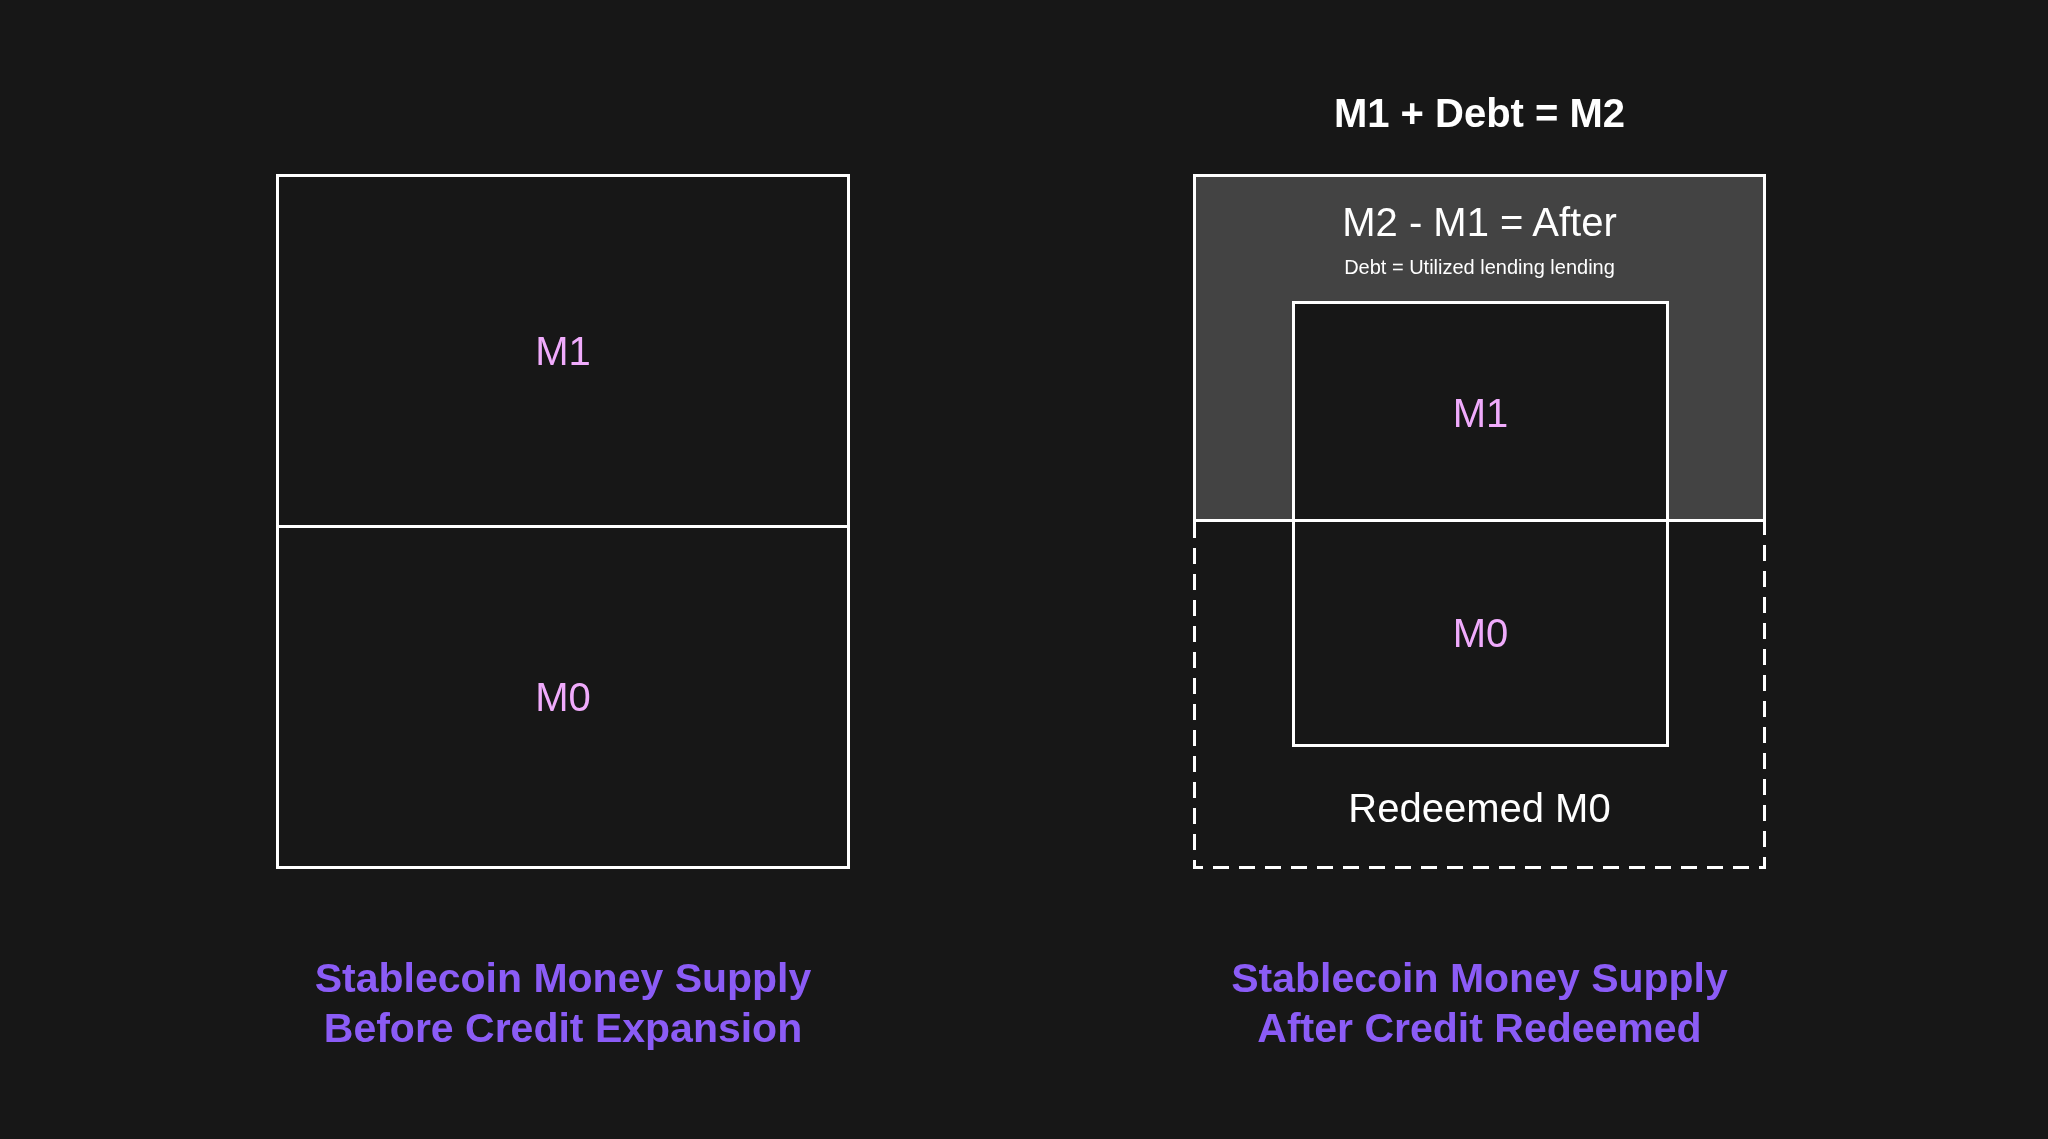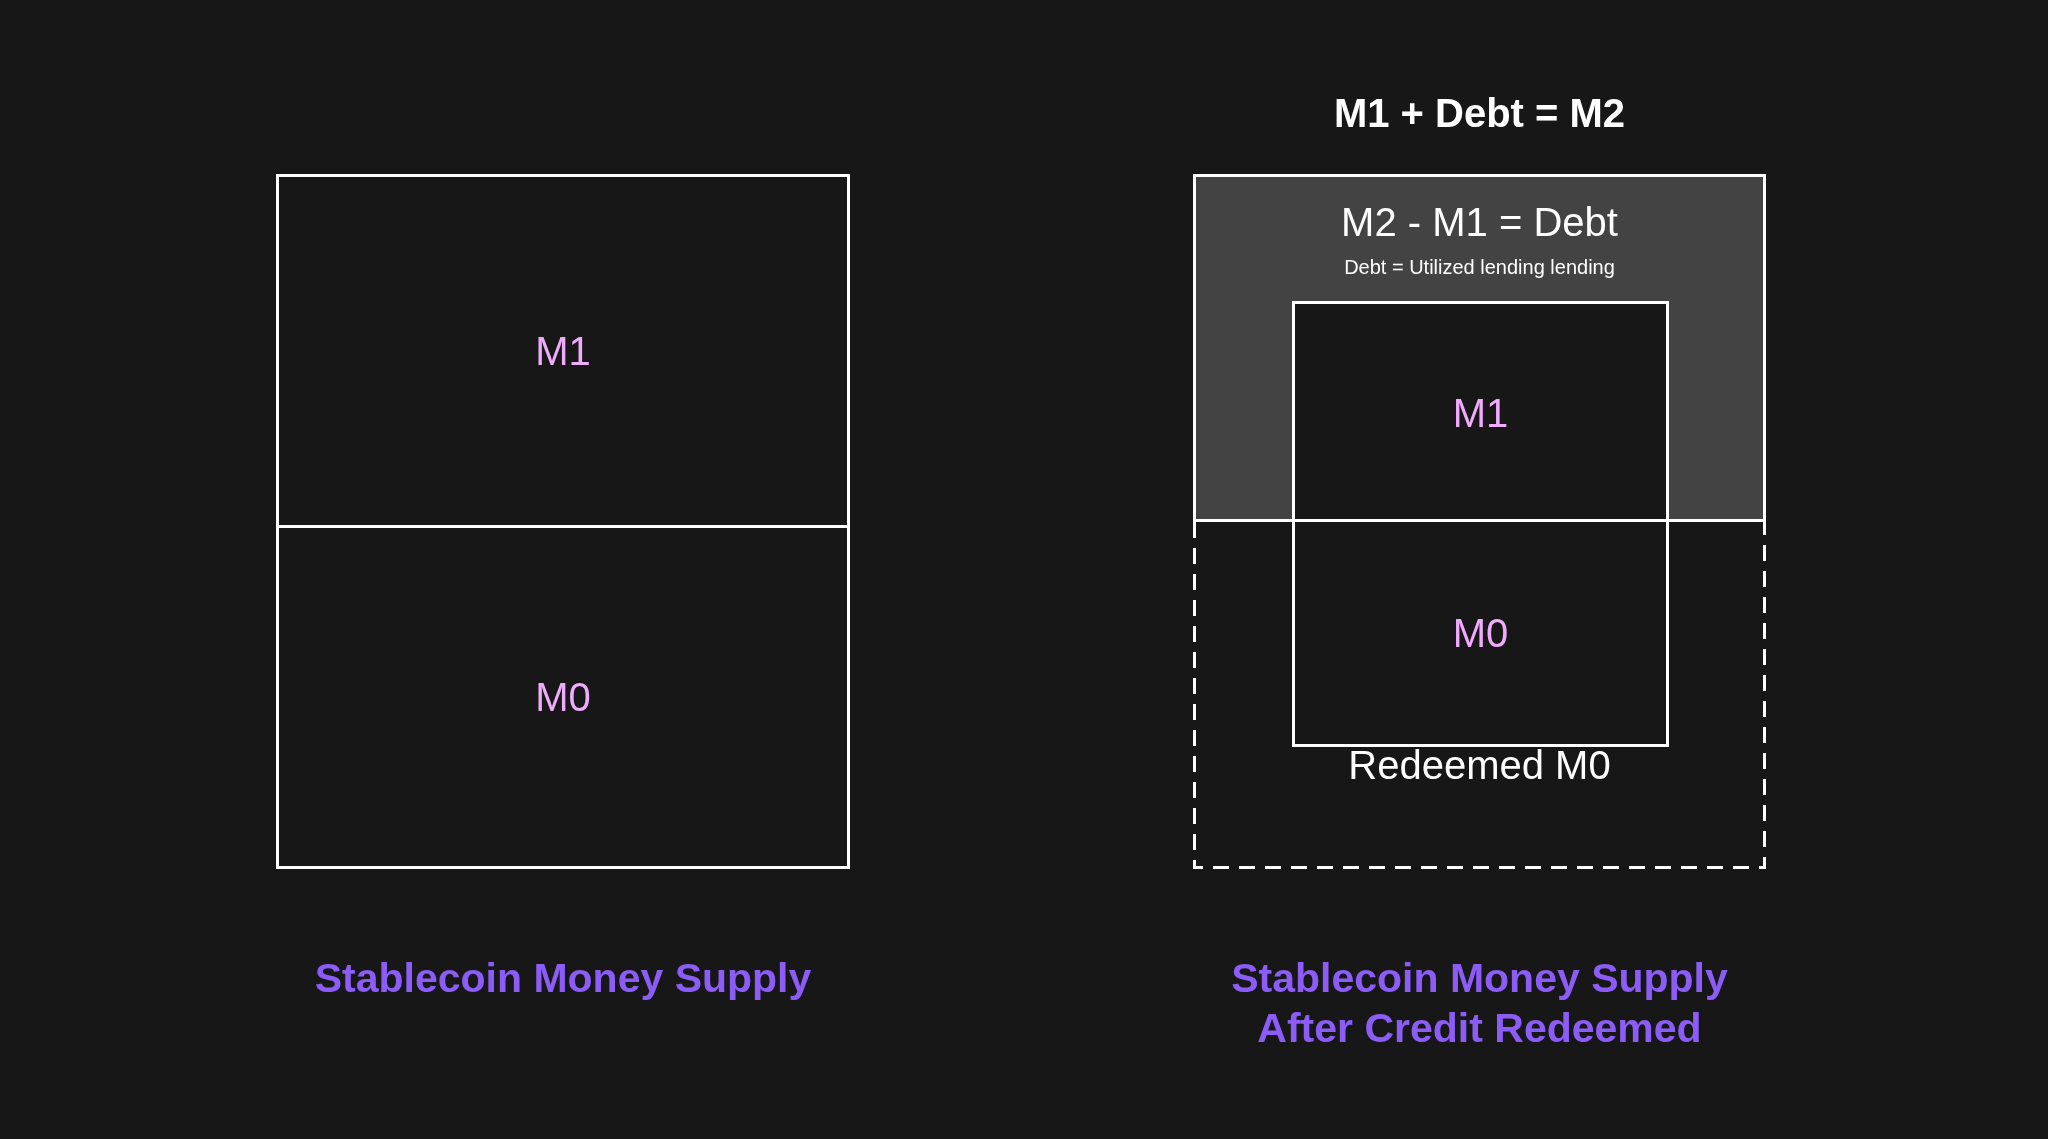--- a/index.html
+++ b/index.html
@@ -77,21 +77,21 @@
   }
   .inner-m0-region {
     flex: 1; display: flex; align-items: center; justify-content: center;
   }
   .after-divider {
     left: 1193px; top: 519px; width: 573px; height: 3px;
     background: #ffffff;
     z-index: 3;
   }
   .redeemed-label {
-    left: 1193px; top: 740px; width: 573px; height: 50px;
+    left: 1193px; top: 783px; width: 573px; height: 50px;
     display: flex; align-items: center; justify-content: center;
     font-size: 40px; font-weight: 400;
     z-index: 4;
   }
 </style>
 </head>
 <body>
 
 <div class="canvas">
 
@@ -99,26 +99,27 @@
     <div class="before-m1-region">
       <span class="big-label">M1</span>
     </div>
     <div class="before-m0-region">
       <span class="big-label">M0</span>
     </div>
   </div>
 
   <div class="abs caption caption-before">
     <div>Stablecoin Money Supply</div>
+    <div>Before Credit Expansion</div>
   </div>
 
   <div class="abs after-title">M1 + Debt = M2</div>
 
   <div class="abs debt-rect"></div>
-  <div class="abs debt-heading">M2 - M1 = Debt</div>
+  <div class="abs debt-heading">M2 - M1 = After</div>
   <div class="abs debt-subheading">Debt = Utilized lending lending</div>
 
   <div class="abs redeemed-region">
     <svg viewBox="0 0 573 347">
       <path d="M 1.5 0 L 1.5 345.5 L 571.5 345.5 L 571.5 0" fill="none" stroke="#ffffff" stroke-width="3" stroke-dasharray="16 10"></path>
     </svg>
   </div>
   <div class="abs redeemed-label">Redeemed M0</div>
 
   <div class="abs inner-box">

